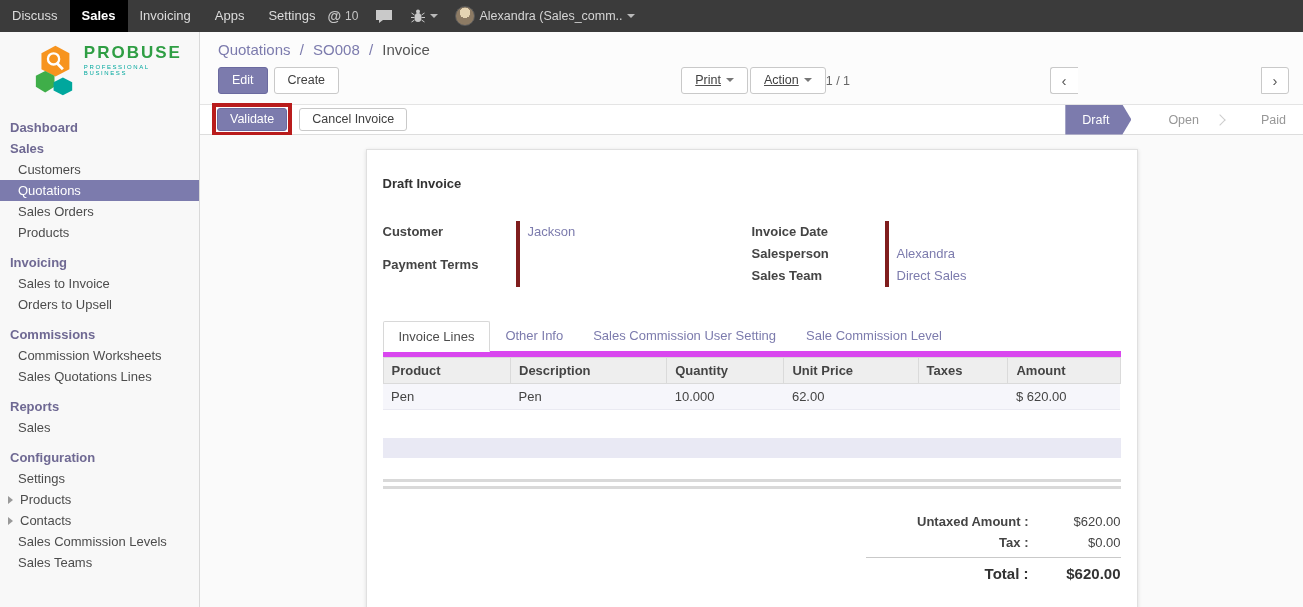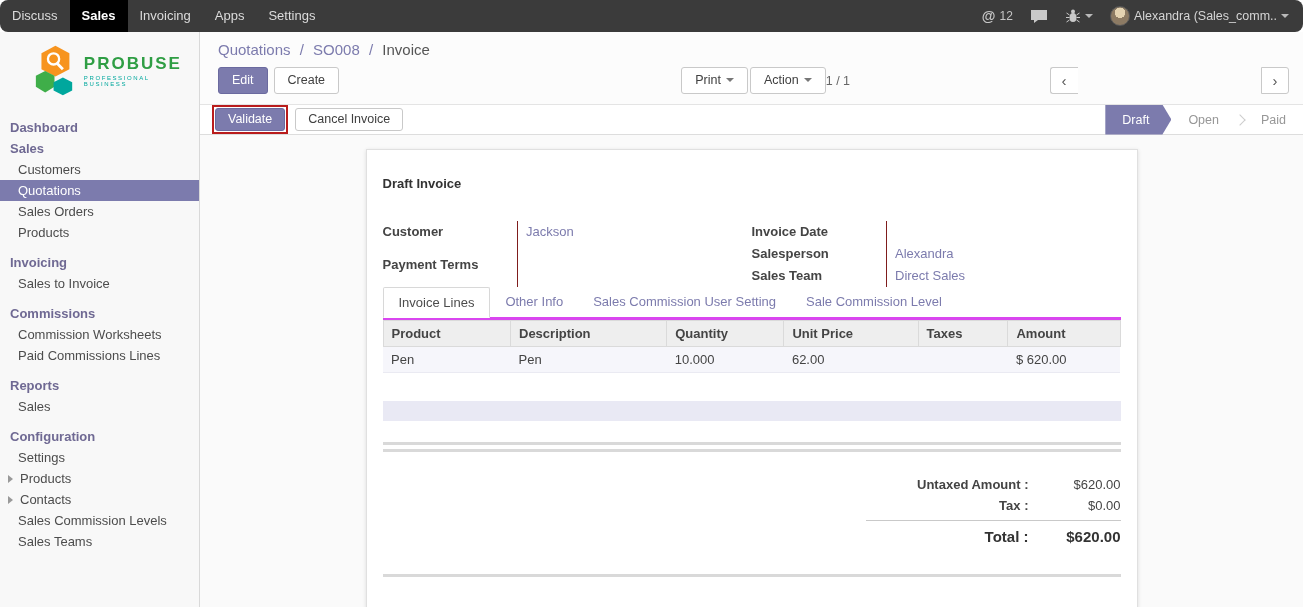--- a/index.html
+++ b/index.html
@@ -1,86 +1,86 @@
 <!DOCTYPE html>
 <html><head>
 <meta charset="utf-8">
 <style>
   * { box-sizing: border-box; margin: 0; padding: 0; }
   html,body { width:1303px; height:607px; overflow:hidden; }
   body { font-family:"Liberation Sans", sans-serif; font-size:13px; color:#4c4c4c; background:#fff; }
 
   
-  .topbar { height:32px; background:#3b3b3b; display:flex; justify-content:space-between; align-items:stretch;border-radius:8px; }
+  .topbar { height:32px; background:#3b3b3b; display:flex; justify-content:flex-start; align-items:stretch; }
   .tb-menus { display:flex; }
   .menu-item { padding:0 12px; line-height:32px; color:#dcdcdc; font-size:13px; cursor:pointer; }
   .menu-item.active { background:#000; color:#fff; font-weight:bold; }
   .tb-right { display:flex; align-items:center; gap:17px; padding-right:14px; color:#c6c6c6; }
   .tb-item { display:flex; align-items:center; gap:4px; cursor:pointer; }
   .at-icon { font-size:14px; font-weight:bold; }
   .tb-count { font-size:12px; }
   .caret-down { display:inline-block; width:0; height:0; border:4px solid transparent; border-top:4px solid #b9b9b9; transform:translateY(2px); }
   .avatar { width:20px; height:20px; border-radius:50%; background:radial-gradient(circle at 50% 32%, #e4d3b2 0 34%, #8d7b64 35% 100%); border:1px solid #5a5a5a; display:inline-block; }
   .user-name { font-size:12.5px; color:#d5d5d5; }
 
   
   .layout { display:flex; height:575px; }
 
   
   .sidebar { width:200px; min-width:200px; background:#f8f8f8; border-right:1px solid #d9d9d9; overflow:hidden; }
-  .logo { display:flex; align-items:center; gap:7px; padding:12px 6px 10px 34px; cursor:pointer; }
+  .logo { display:flex; gap:7px; padding:12px 6px 10px 34px; cursor:pointer; }
   .logo-title { font-size:17px; font-weight:bold; letter-spacing:2px; color:#2f9e44; line-height:18px; }
   .logo-sub { font-size:6px; letter-spacing:1.6px; color:#00a79d; margin-top:2px; }
   .nav-header { font-weight:bold; color:#6f6993; padding:3px 10px; margin-top:9px; cursor:pointer; }
   .nav-header + .nav-header { margin-top:0; }
   .nav-item { padding:3px 10px 3px 18px; color:#4c4c4c; line-height:15px; cursor:pointer; }
   .nav-item.selected { background:#7c7bad; color:#fff; }
   .tri-right { display:inline-block; width:0; height:0; border:4px solid transparent; border-left:5px solid #999; margin-right:3px; margin-left:-10px; }
 
   
   .main { flex:1; min-width:0; display:flex; flex-direction:column; background:#fafafa; }
   .control-panel { background:#fcfcfc; border-bottom:1px solid #e4e4e4; padding:6px 14px 10px 18px; }
   .breadcrumb { font-size:15px; color:#7c7bad; margin:3px 0 9px; }
   .bc-link { cursor:pointer; }
   .bc-sep { margin:0 5px; }
   .bc-current { color:#555; }
   .cp-row { display:flex; align-items:center; }
   .cp-left { flex:1; display:flex; gap:6px;align-items:center; }
-  .cp-center { display:flex; gap:2px; }
+  .cp-center { display:flex; gap:2px;text-decoration:underline; }
   .cp-right { flex:1; display:flex; justify-content:space-between; align-items:center; }
   .btn { font-family:inherit; font-size:12.5px; padding:5px 13px; border:1px solid #c9c9c9; background:#fff; color:#404040; border-radius:3px; cursor:pointer; line-height:15px; }
   .btn-primary { background:#7c7bad; border-color:#6b6a9f; color:#fff; }
   .btn .caret-down { border-top-color:#777; margin-left:5px; }
   .pager-text { font-size:12.5px; color:#666; margin-right:16px; }
   .pager-btn { width:28px; height:27px; border:1px solid #c9c9c9; background:#fff; font-size:15px; color:#555; cursor:pointer; line-height:1; }
   .pager-btn.prev { border-radius:3px 0 0 3px; border-right:none; }
   .pager-btn.next { border-radius:0 3px 3px 0; }
 
   
   .button-bar { height:30px; background:#fff; border-bottom:1px solid #ddd; display:flex; align-items:center; justify-content:space-between; padding-left:12px; }
   .bb-left { display:flex; align-items:center; gap:7px; }
   .bb-left .btn { padding:3px 12px; }
-  .red-highlight { border:2px solid #b91c1c; padding:1px; display:inline-flex; }
+  .red-highlight { border:4px solid #b91c1c; padding:1px; display:inline-flex; }
   .statusbar { display:flex; align-items:stretch; height:30px; }
-  .status-step { display:flex; align-items:center; padding:0 17px; font-size:12.5px; color:#979797; cursor:pointer; }
+  .status-step { display:flex; align-items:center; padding:0 17px; font-size:12.5px; color:#979797; cursor:pointer;margin-left:20px; }
   .status-step.active { background:#7c7bad; color:#fff; clip-path:polygon(0 0, calc(100% - 9px) 0, 100% 50%, calc(100% - 9px) 100%, 0 100%); padding-right:22px; }
   .status-sep { align-self:center; width:8px; height:8px; border-top:1px solid #ccc; border-right:1px solid #ccc; transform:rotate(45deg); }
 
   
   .content { flex:1; overflow:hidden; padding-top:14px; background:#fafafa; }
   .sheet { width:772px; height:620px; margin:0 auto; background:#fff; border:1px solid #e0e0e0; box-shadow:0 1px 4px rgba(0,0,0,.12); padding:26px 16px 30px; }
   .sheet-title { font-weight:bold; color:#333; margin-bottom:30px; }
   .field-groups { display:flex; }
   .field-group { width:50%; border-collapse:collapse; }
   .field-group td { vertical-align:top; }
   .flabel { font-weight:bold; color:#444; width:135px; padding:3px 10px 4px 0;margin-left:8px; }
-  .fvalue { border-left:1px solid #7f1d1d; padding:3px 0 4px 8px; color:#7c7bad; min-width:120px; }
+  .fvalue { border-left:4px solid #7f1d1d; padding:3px 0 4px 8px; color:#7c7bad; min-width:120px; }
   .link { color:#7c7bad; cursor:pointer; }
 
-  .tabs { border-bottom:3px solid #d946ef; display:flex; }
+  .tabs { margin-top:34px; border-bottom:6px solid #d946ef; display:flex; }
   .tab { padding:7px 15px; color:#7c7bad; cursor:pointer; margin-bottom:-1px; }
   .tab.active { background:#fff; border:1px solid #d8d8d8; border-bottom-color:#fff; color:#4c4c4c; border-radius:2px 2px 0 0; }
 
   .lines-table { width:100%; border-collapse:collapse; }
   .lines-table th { background:#eee; border:1px solid #dadada; font-weight:bold; color:#444; text-align:left; padding:5px 8px; cursor:pointer; }
   .lines-table td { padding:5px 8px; background:#f6f6fb; border-bottom:1px solid #eaeaf2; color:#444; }
   .num { text-align:left; }
 
   .empty-strip { height:20px; background:#e9e9f4; margin-top:28px; }
   .sep-lines { margin-top:21px; }
@@ -101,21 +101,21 @@
   <div class="tb-menus">
     <div class="menu-item">Discuss</div>
     <div class="menu-item active">Sales</div>
     <div class="menu-item">Invoicing</div>
     <div class="menu-item">Apps</div>
     <div class="menu-item">Settings</div>
   </div>
   <div class="tb-right">
     <div class="tb-item">
       <span class="at-icon">@</span>
-      <span class="tb-count">12</span>
+      <span class="tb-count">10</span>
     </div>
     <div class="tb-item">
       <svg width="18" height="15" viewBox="0 0 18 15">
           <path d="M1 1h16v10h-9l-4 3v-3H1z" fill="#c9c9c9"></path>
         </svg>
     </div>
     <div class="tb-item">
       <svg width="16" height="16" viewBox="0 0 16 16">
         <ellipse cx="8" cy="9.5" rx="3.5" ry="4.5" fill="#c9c9c9"></ellipse>
         <circle cx="8" cy="3.5" r="2" fill="#c9c9c9"></circle>
@@ -156,23 +156,24 @@
     </div>
     <div>
       <div class="nav-header">Dashboard</div>
       <div class="nav-header">Sales</div>
       <div class="nav-item">Customers</div>
       <div class="nav-item selected">Quotations</div>
       <div class="nav-item">Sales Orders</div>
       <div class="nav-item">Products</div>
       <div class="nav-header">Invoicing</div>
       <div class="nav-item">Sales to Invoice</div>
+      <div class="nav-item">Orders to Upsell</div>
       <div class="nav-header">Commissions</div>
       <div class="nav-item">Commission Worksheets</div>
-      <div class="nav-item">Paid Commissions Lines</div>
+      <div class="nav-item">Sales Quotations Lines</div>
       <div class="nav-header">Reports</div>
       <div class="nav-item">Sales</div>
       <div class="nav-header">Configuration</div>
       <div class="nav-item">Settings</div>
       <div class="nav-item">
         <span class="tri-right"></span><span>Products</span>
       </div>
       <div class="nav-item">
         <span class="tri-right"></span><span>Contacts</span>
       </div>

